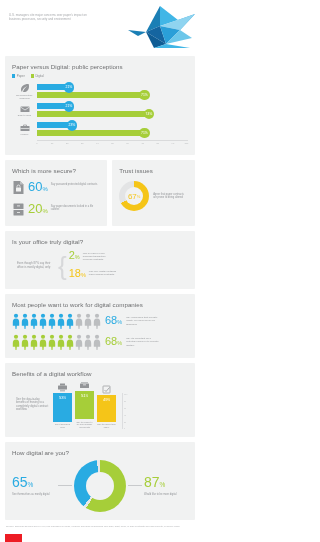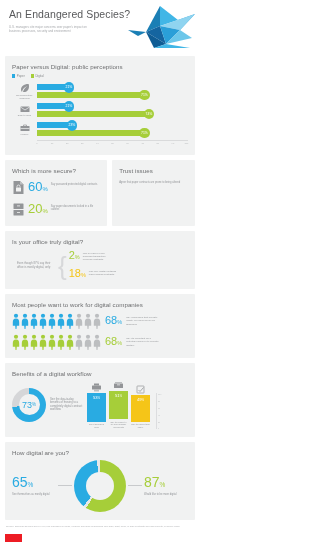--- a/index.html
+++ b/index.html
@@ -109,21 +109,20 @@
   .source { font-size: 2.4px; line-height: 3.4px; color: #b0b2b4; margin: 2px 6px 0 6px; }
   .adobe { width: 17px; height: 21px; background: #ed1c24; margin: 6px 0 0 5px; display: flex; align-items: center; justify-content: center; }
 </style>
 </head>
 <body>
 
 <div class="page">
 
   <div class="header">
     <div class="title">
-      <div>An Endangered Species?</div>
     </div>
     <div class="subtitle">U.S. managers cite major concerns over paper's impact on business processes, security and environment</div>
     <svg class="crane" viewBox="0 0 76 50">
       <polygon points="40,2 58,16 40,22" fill="#41b6e6"></polygon>
       <polygon points="58,16 75,10 60,26" fill="#2a9fd8"></polygon>
       <polygon points="40,22 60,26 75,10" fill="#8fd4f0"></polygon>
       <polygon points="40,2 40,22 26,28" fill="#1b7fb5"></polygon>
       <polygon points="26,28 40,22 46,40" fill="#1565a0"></polygon>
       <polygon points="40,22 60,26 46,40" fill="#2a9fd8"></polygon>
       <polygon points="26,28 46,40 34,44" fill="#0f5c94"></polygon>
@@ -235,20 +234,27 @@
           <rect x="10" y="20" width="6" height="1.6" fill="#f1f2f2"></rect>
         </svg>
         <div class="bignum n-green"><span>20</span><span class="pc">%</span></div>
         <div class="sec-tx">Say paper documents locked in a file cabinet</div>
       </div>
     </div>
 
     <div class="panel col-trust">
       <div class="panel-h">Trust issues</div>
       <div class="trust-wrap">
+        <div class="donut" style="width:30px;height:30px;background:conic-gradient(#f5c518 0% 67%, #e3e4e5 67% 100%);border-radius:50%;">
+          <div style="position:absolute;inset:6px;background:#f1f2f2;border-radius:50%;"></div>
+          <div class="lbl">
+            <span style="font-size:8px;color:#f5c518">67</span>
+              <span style="font-size:4px;color:#f5c518">%</span>
+          </div>
+        </div>
         <div class="trust-tx">Agree that paper contracts are prone to being altered</div>
       </div>
     </div>
   </div>
 
   <div class="panel">
     <div class="panel-h">Is your office truly digital?</div>
     <div class="office">
       <div class="office-mid">Even though 87% say their office is mostly digital, only:</div>
       <span class="brace">{</span>
@@ -359,27 +365,20 @@
           </svg>
       </div>
       <div class="ppl-num n-green"><span>68</span><span class="pc">%</span></div>
       <div class="ppl-tx">Say it's important for a potential employer to operate digitally</div>
     </div>
   </div>
 
   <div class="panel">
     <div class="panel-h">Benefits of a digital workflow</div>
     <div class="ben">
-      <div class="donut" style="width:34px;height:34px;background:conic-gradient(#29abe2 0% 73%, #d5d6d8 73% 100%);border-radius:50%;">
-        <div style="position:absolute;inset:6.5px;background:#f1f2f2;border-radius:50%;"></div>
-        <div class="lbl">
-          <span style="font-size:9px;color:#29abe2">73</span>
-            <span style="font-size:4.5px;color:#29abe2">%</span>
-        </div>
-      </div>
       <div class="ben-tx">See the day-to-day benefits of moving to a completely digital contract workflow</div>
 
       <div class="minibars">
         <div class="mb">
           <svg class="mb-ic" viewBox="0 0 22 18">
             <rect x="6" y="1" width="10" height="4" fill="#939598"></rect>
             <rect x="2" y="5" width="18" height="8" rx="1" fill="#939598"></rect>
             <rect x="6" y="12" width="10" height="5" fill="#bcbec0"></rect>
           </svg>
           <div class="mb-bar" style="height:29px;background:#29abe2">

